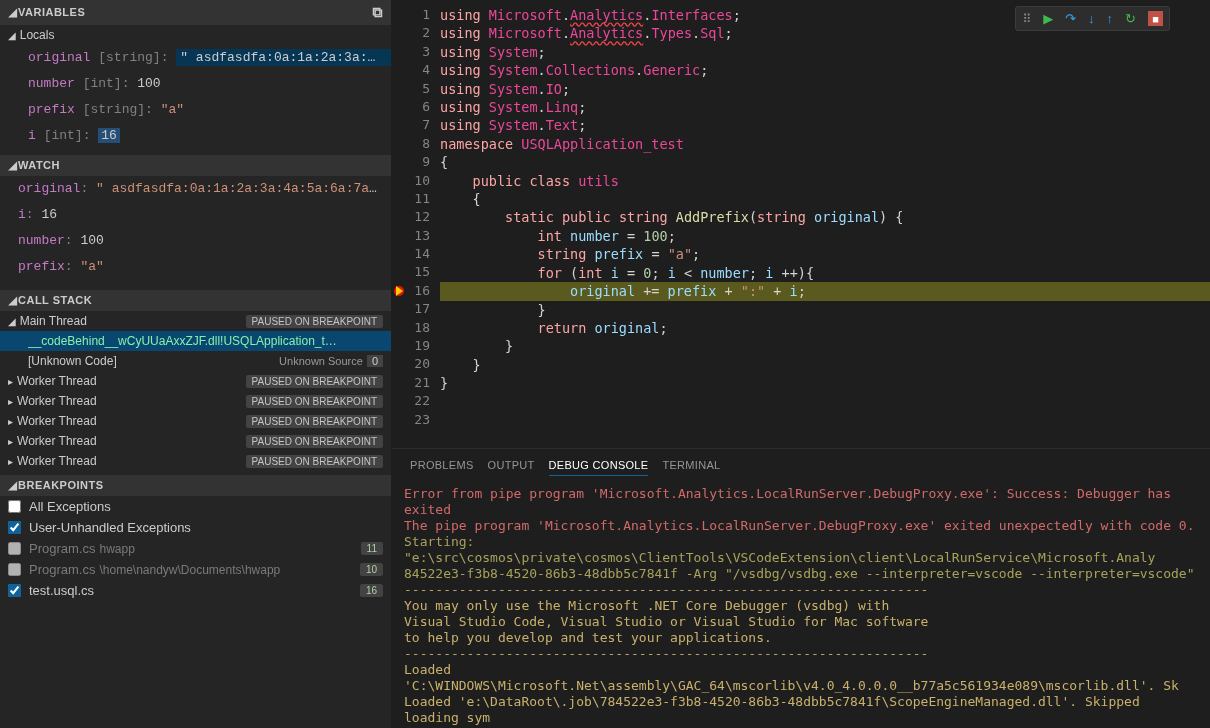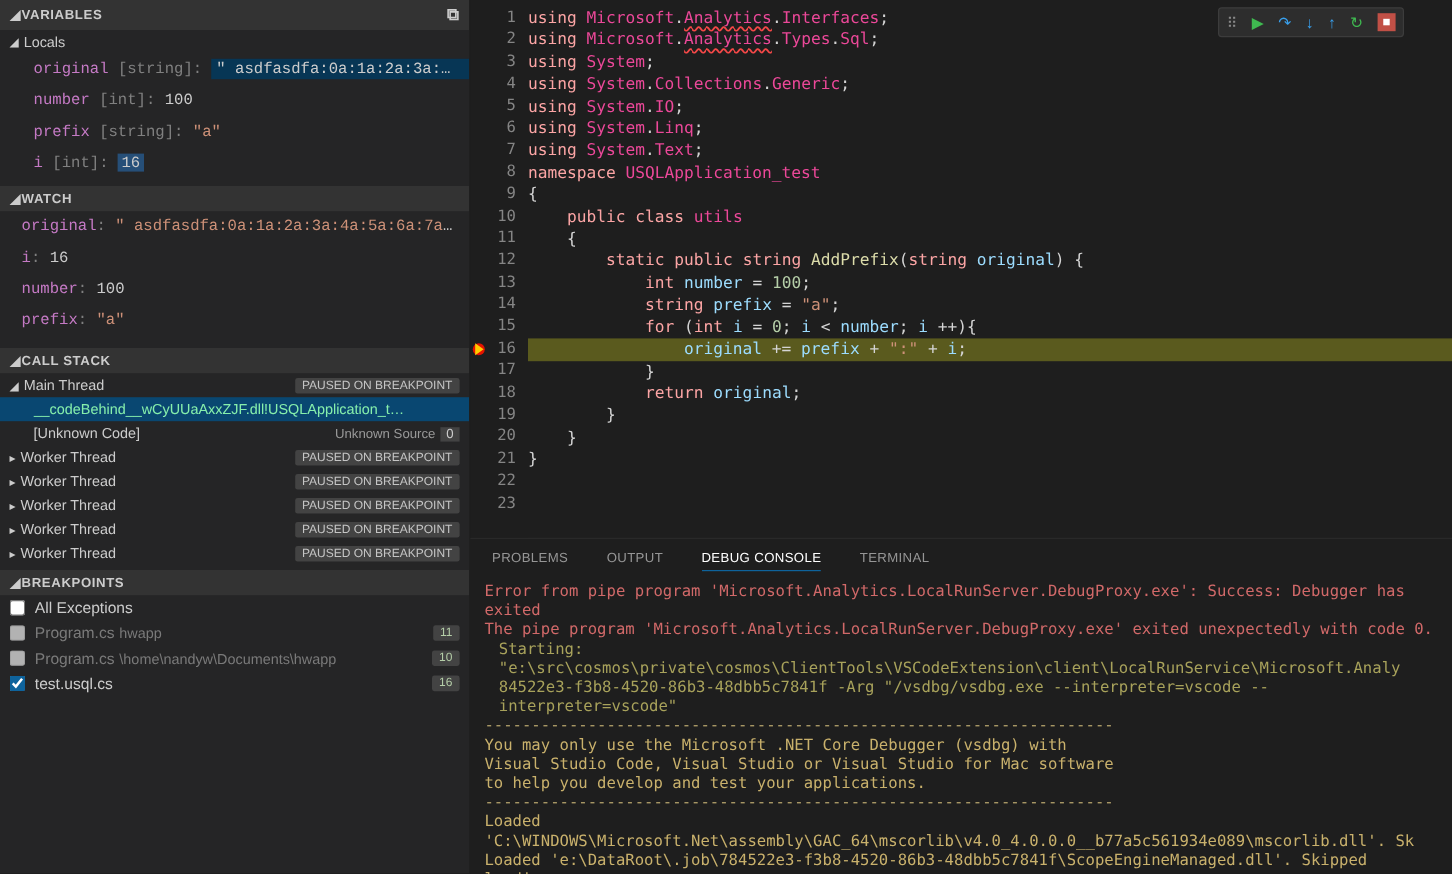--- a/index.html
+++ b/index.html
@@ -120,29 +120,29 @@
 .t-play { color:#3fb950; }
 .t-step { color:#39a0ed;}
 .t-restart { color:#3fb950;}
 .t-stop { background:#c15046; color:#fff; width:15px;height:15px; display:flex;align-items:center;justify-content:center; font-size:11px;}
 .bottom-panel {
   height:280px;
   background:#1e1e1e;
   border-top:1px solid #2d2d2d;
   display:flex; flex-direction:column;
 }
-.tabs { display:flex; gap:32px; padding:6px 18px; font-size:11px; color:#969696; letter-spacing:.3px;}
+.tabs { display:flex; gap:14px; padding:6px 18px; font-size:11px; color:#969696; letter-spacing:.3px;}
 .tab { cursor:pointer; padding:4px 0;}
 .tab.active { color:#ffffff; border-bottom:1px solid #0e639c;}
 .console {
   flex:1; overflow:auto; padding:4px 12px;
   font-family:Consolas,monospace; font-size:13px; line-height:16px;
 }
 .c-red { color:#d16969;}
-.c-green { color:#a8a25b;margin-left:12px;}
+.c-green { color:#a8a25b;}
 .c-yellow { color:#c9b16c;}
 .c-dash { color:#b5a36c;}
 .icon-btn-header { font-size:14px; cursor:pointer; color:#cccccc;}
 .zero-badge{background:#434343;color:#cccccc;padding:0 5px;font-size:11px;margin-left:4px;}
 </style>
 </head>
 <body>
 
 <div class="sidebar">
 
@@ -232,20 +232,24 @@
       </div>
     </div>
 
   <div class="section-header" style="margin-top:4px;">
     <span><span class="caret">◢</span><span>BREAKPOINTS</span></span>
   </div>
   <div id="bp-rows">
       <div class="bp-row">
         <input type="checkbox" style="">
         <span>All Exceptions</span>
+      </div>
+      <div class="bp-row">
+        <input type="checkbox" checked="" style="">
+        <span>User-Unhandled Exceptions</span>
       </div>
       <div class="bp-row dim-row">
         <input type="checkbox" disabled="" style="">
         <span>Program.cs</span>
         <span class="path">hwapp</span>
         <span class="right">
           <span class="badge num">11</span>
         </span>
       </div>
       <div class="bp-row dim-row">

